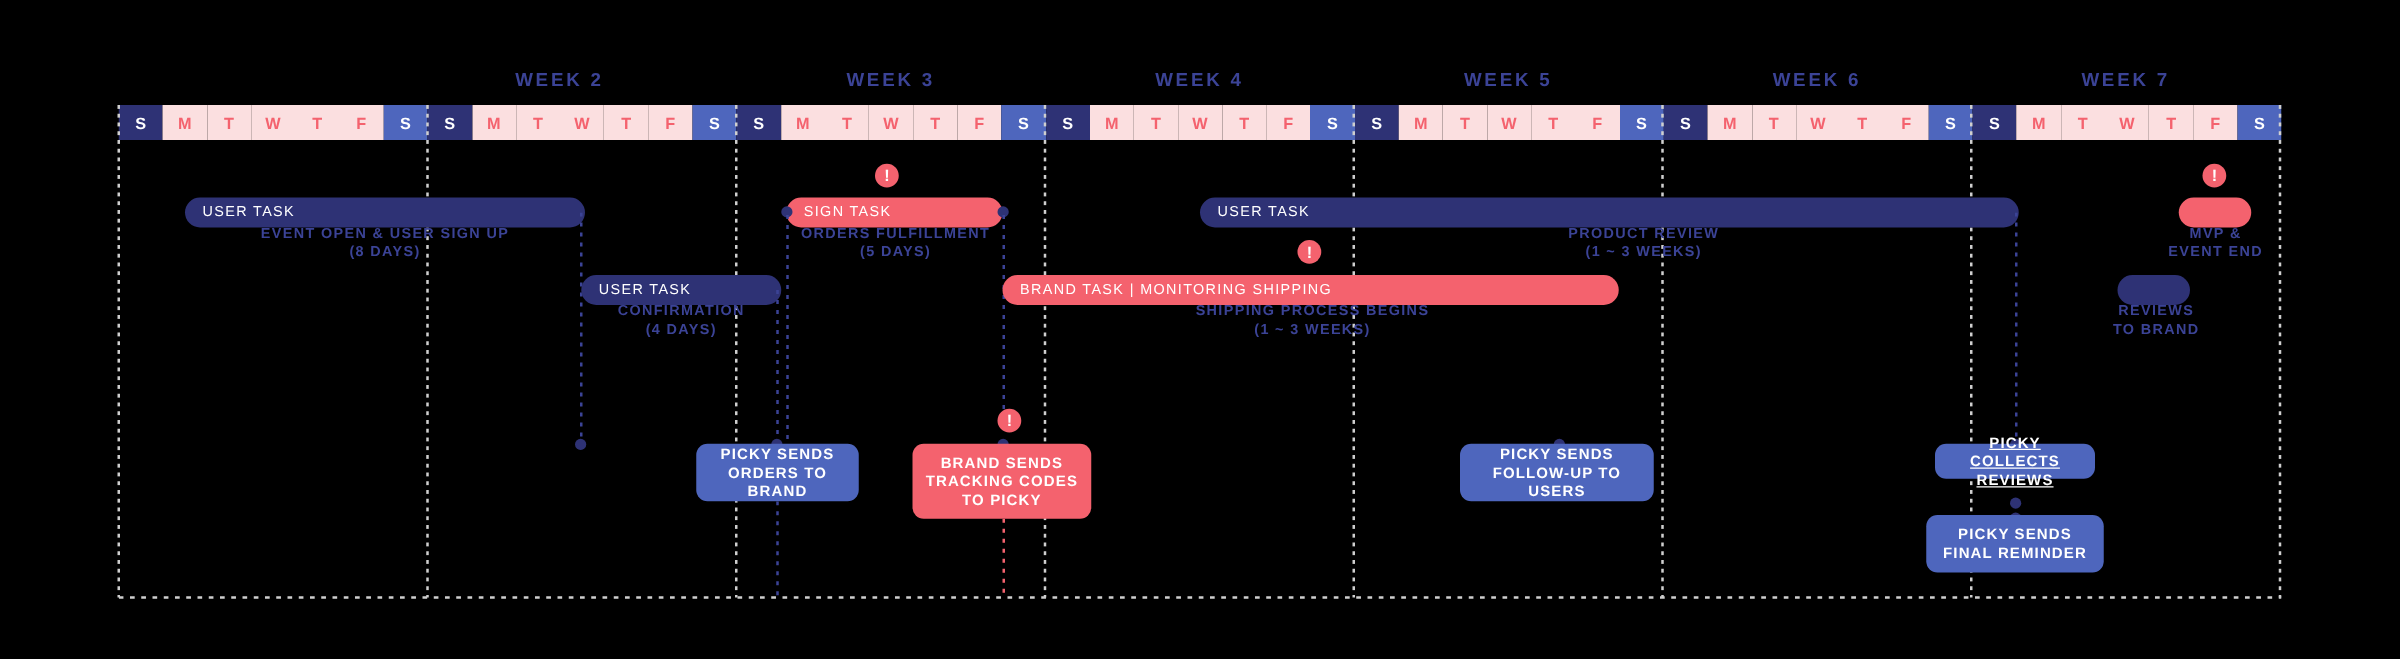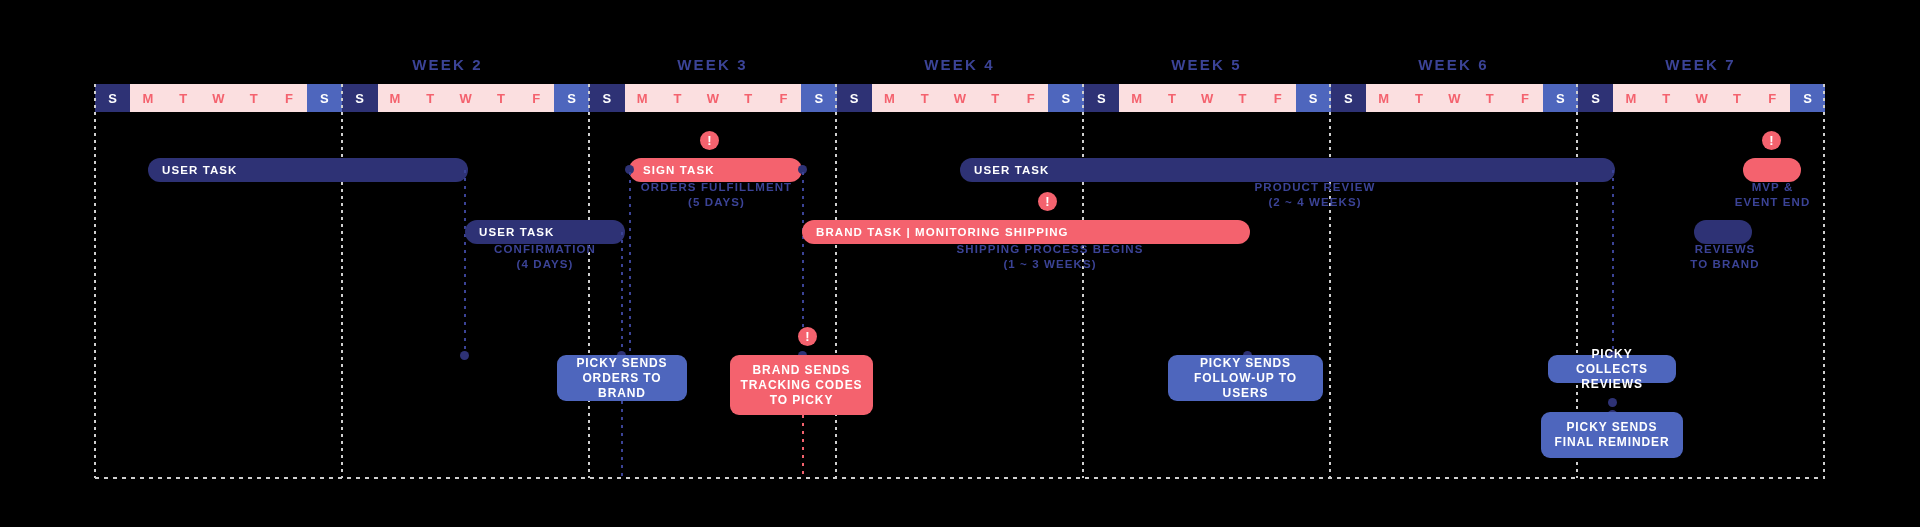--- a/index.html
+++ b/index.html
@@ -81,21 +81,21 @@
 
   
   .bar {
     position: absolute;
     height: 24px;
     border-radius: 12px;
     display: flex;
     align-items: center;
     color: #ffffff;
     font-size: 11.5px;
-    font-weight: bold;
+    font-weight: normal;
     letter-spacing: 1.1px;
     padding-left: 14px;
     white-space: nowrap;
   }
   .bar.navy { background: #2e3275; }
   .bar.pink { background: #f4626e; }
   .bar.plain { padding-left: 0; }
 
   
   .cap {
@@ -210,44 +210,46 @@
   <div class="vsep" style="left:588px;"></div>
   <div class="vsep" style="left:835px;"></div>
   <div class="vsep" style="left:1082px;"></div>
   <div class="vsep" style="left:1329px;"></div>
   <div class="vsep" style="left:1576px;"></div>
   <div class="vsep" style="left:1823px;"></div>
 
   <div id="baseline"></div>
 
   <div class="bar navy" style="left:148px; top:158px; width:320px;">USER TASK</div>
+  <div class="cap" style="left:148px; top:180px; width:320px;">EVENT OPEN &amp; USER SIGN UP
+(8 DAYS)</div>
   <div class="conn" style="left:464px; top:170px; height:185px;"></div>
 
   <div class="bar navy" style="left:465px; top:220px; width:160px;">USER TASK</div>
   <div class="cap" style="left:465px; top:242px; width:160px;">CONFIRMATION
 (4 DAYS)</div>
   <div class="conn" style="left:621px; top:232px; height:123px;"></div>
 
   <div class="alert" style="left:700px; top:131px;">!</div>
   <div class="bar pink" style="left:629px; top:158px; width:173px;">SIGN TASK</div>
   <div class="cap" style="left:624px; top:180px; width:185px;">ORDERS FULFILLMENT
 (5 DAYS)</div>
   <div class="conn-dot" style="left:625px; top:165px;"></div>
   <div class="conn-dot" style="left:798px; top:165px;"></div>
   <div class="conn" style="left:629px; top:172px; height:183px;"></div>
   <div class="conn" style="left:802px; top:172px; height:165px;"></div>
 
-  <div class="bar pink" style="left:802px; top:220px; width:448px;">BRAND TASK | MONITORING SHIPPING</div>
+  <div class="bar pink" style="left:802px; top:220px; width:493px;">BRAND TASK | MONITORING SHIPPING</div>
   <div class="cap" style="left:860px; top:242px; width:380px;">SHIPPING PROCESS BEGINS
 (1 ~ 3 WEEKS)</div>
   <div class="alert" style="left:1038px; top:192px;">!</div>
 
   <div class="bar navy" style="left:960px; top:158px; width:655px;">USER TASK</div>
   <div class="cap" style="left:1180px; top:180px; width:270px;">PRODUCT REVIEW
-(2 ~ 4 WEEKS)</div>
+(1 ~ 3 WEEKS)</div>
   <div class="conn" style="left:1612px; top:170px; height:185px;"></div>
 
   <div class="alert" style="left:1762px; top:131px;">!</div>
   <div class="bar pink plain" style="left:1743px; top:158px; width:58px;"></div>
   <div class="cap" style="left:1690px; top:180px; width:165px;">MVP &amp;
 EVENT END</div>
 
   <div class="bar navy plain" style="left:1694px; top:220px; width:58px;"></div>
   <div class="cap" style="left:1645px; top:242px; width:160px;">REVIEWS
 TO BRAND</div>
@@ -264,20 +266,20 @@
   <div class="ms pink" style="left:730px; top:355px; width:143px; height:60px;text-align:center;">BRAND SENDS
 TRACKING CODES
 TO PICKY</div>
   <div class="conn pink" style="left:802px; top:415px; height:62px;"></div>
 
   <div class="conn-dot" style="left:1243px; top:351px;"></div>
   <div class="ms blue" style="left:1168px; top:355px; width:155px; height:46px;">PICKY SENDS
 FOLLOW-UP TO USERS</div>
 
   <div class="conn-dot" style="left:1608px; top:351px;"></div>
-  <div class="ms blue" style="left:1548px; top:355px; width:128px; height:28px;">PICKY COLLECTS
+  <div class="ms blue" style="left:1548px; top:355px; width:128px; height:28px;text-decoration:underline;">PICKY COLLECTS
 REVIEWS</div>
   <div class="conn-dot" style="left:1608px; top:398px;"></div>
   <div class="conn-dot" style="left:1608px; top:410px;"></div>
   <div class="ms blue" style="left:1541px; top:412px; width:142px; height:46px;">PICKY SENDS
 FINAL REMINDER</div>
 
 </div>
 
 </body></html>

